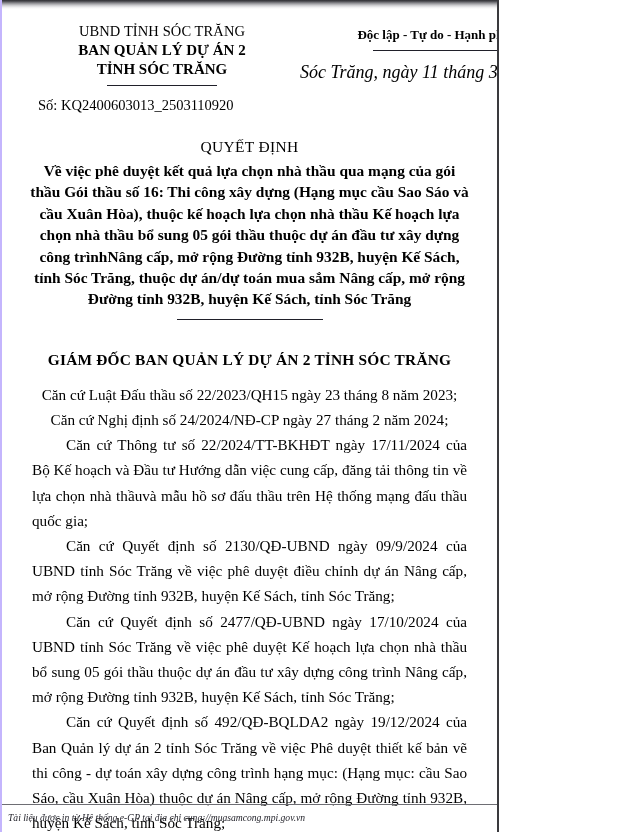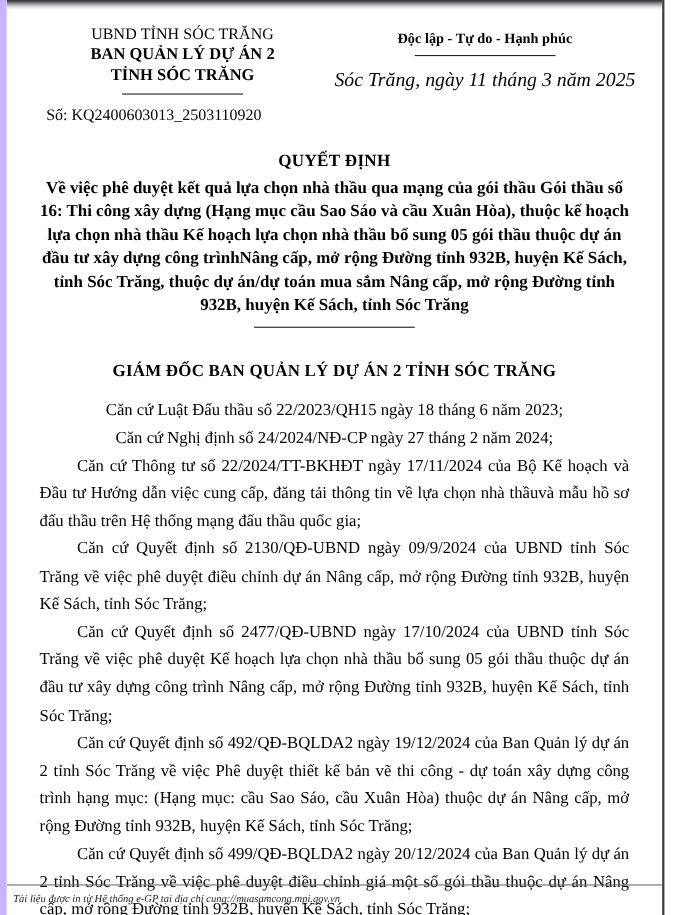--- a/index.html
+++ b/index.html
@@ -7,25 +7,25 @@
     margin: 0;
     padding: 0;
     background: #ffffff;
   }
   body {
     font-family: "Liberation Serif", "DejaVu Serif", serif;
     color: #000000;
   }
   .page {
     position: relative;
-    width: 604px;
+    width: 499px;
     height: 832px;
     box-sizing: border-box;
     background: #ffffff;
-    border-left: 6px solid #c4b5fd;
+    border-left: 2px solid #c4b5fd;
     border-right: 2px solid #3a3a3e;
     overflow: hidden;
   }
   
   .page-top-shadow {
     position: absolute;
     top: 0; left: 0; right: 0;
     height: 9px;
     background: linear-gradient(to bottom,
                 #2e2e33 0%,
@@ -113,21 +113,21 @@
     white-space: nowrap;
   }
 
   
   .title-block {
     text-align: center;
     padding: 0 22px;
     margin-top: 22px;
   }
   .decision-word {
-    font-weight: bold;
+    font-weight: normal;
     font-size: 15.5px;
     letter-spacing: .3px;
     line-height: 21px;
     margin-top: 16px;
   }
   .decision-subject {
     font-weight: bold;
     font-size: 15.4px;
     line-height: 21.4px;
     margin-top: 3px;
@@ -212,21 +212,21 @@
 
     <div class="title-block">
       <div class="decision-word">QUYẾT ĐỊNH</div>
       <div class="decision-subject">Về việc phê duyệt kết quả lựa chọn nhà thầu qua mạng của gói thầu Gói thầu số 16: Thi công xây dựng (Hạng mục cầu Sao Sáo và cầu Xuân Hòa), thuộc kế hoạch lựa chọn nhà thầu Kế hoạch lựa chọn nhà thầu bổ sung 05 gói thầu thuộc dự án đầu tư xây dựng công trìnhNâng cấp, mở rộng Đường tỉnh 932B, huyện Kế Sách, tỉnh Sóc Trăng, thuộc dự án/dự toán mua sắm Nâng cấp, mở rộng Đường tỉnh 932B, huyện Kế Sách, tỉnh Sóc Trăng</div>
       <hr class="rule rule-title">
     </div>
 
     <div class="authority">GIÁM ĐỐC BAN QUẢN LÝ DỰ ÁN 2 TỈNH SÓC TRĂNG</div>
 
     <div class="body-block">
-        <p class="para center">Căn cứ Luật Đấu thầu số 22/2023/QH15 ngày 18 tháng 6 năm 2023;</p>
+        <p class="para center">Căn cứ Luật Đấu thầu số 22/2023/QH15 ngày 23 tháng 8 năm 2023;</p>
         <p class="para center">Căn cứ Nghị định số 24/2024/NĐ-CP ngày 27 tháng 2 năm 2024;</p>
         <p class="para">Căn cứ Thông tư số 22/2024/TT-BKHĐT ngày 17/11/2024 của Bộ Kế hoạch và Đầu tư Hướng dẫn việc cung cấp, đăng tải thông tin về lựa chọn nhà thầuvà mẫu hồ sơ đấu thầu trên Hệ thống mạng đấu thầu quốc gia;</p>
         <p class="para">Căn cứ Quyết định số 2130/QĐ-UBND ngày 09/9/2024 của UBND tỉnh Sóc Trăng về việc phê duyệt điều chỉnh dự án Nâng cấp, mở rộng Đường tỉnh 932B, huyện Kế Sách, tỉnh Sóc Trăng;</p>
         <p class="para">Căn cứ Quyết định số 2477/QĐ-UBND ngày 17/10/2024 của UBND tỉnh Sóc Trăng về việc phê duyệt Kế hoạch lựa chọn nhà thầu bổ sung 05 gói thầu thuộc dự án đầu tư xây dựng công trình Nâng cấp, mở rộng Đường tỉnh 932B, huyện Kế Sách, tỉnh Sóc Trăng;</p>
         <p class="para">Căn cứ Quyết định số 492/QĐ-BQLDA2 ngày 19/12/2024 của Ban Quản lý dự án 2 tỉnh Sóc Trăng về việc Phê duyệt thiết kế bản vẽ thi công - dự toán xây dựng công trình hạng mục: (Hạng mục: cầu Sao Sáo, cầu Xuân Hòa) thuộc dự án Nâng cấp, mở rộng Đường tỉnh 932B, huyện Kế Sách, tỉnh Sóc Trăng;</p>
         <p class="para">Căn cứ Quyết định số 499/QĐ-BQLDA2 ngày 20/12/2024 của Ban Quản lý dự án 2 tỉnh Sóc Trăng về việc phê duyệt điều chỉnh giá một số gói thầu thuộc dự án Nâng cấp, mở rộng Đường tỉnh 932B, huyện Kế Sách, tỉnh Sóc Trăng;</p>
       </div>
 
   </div>
 

